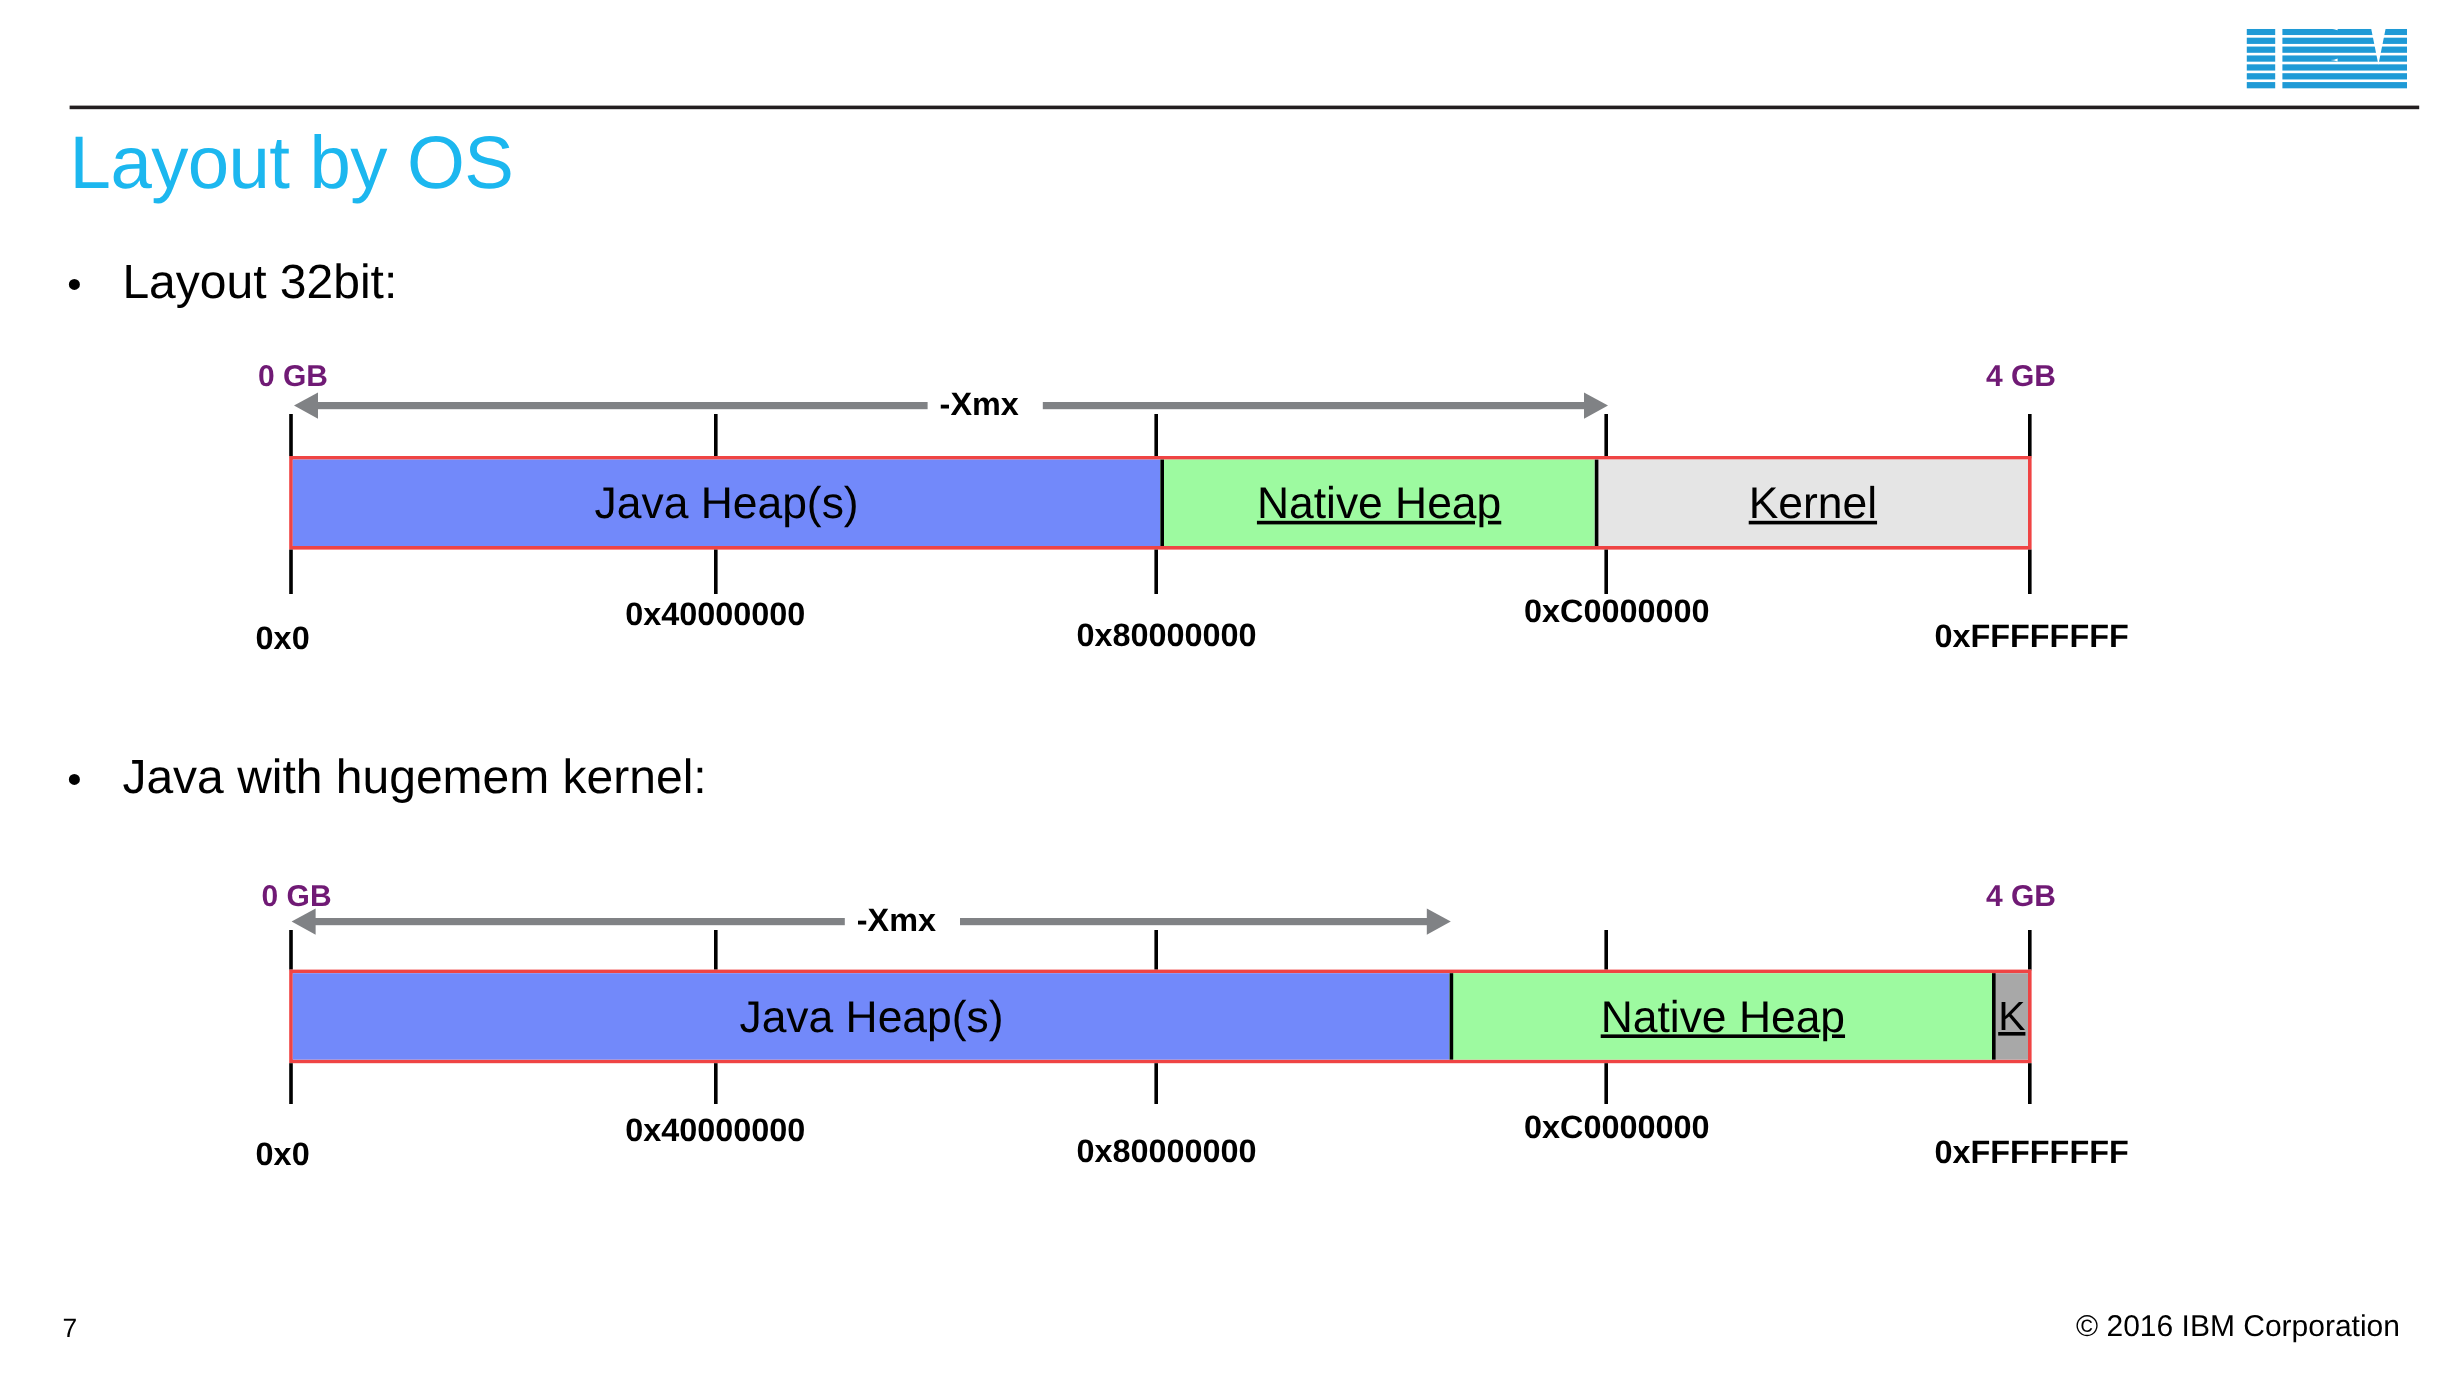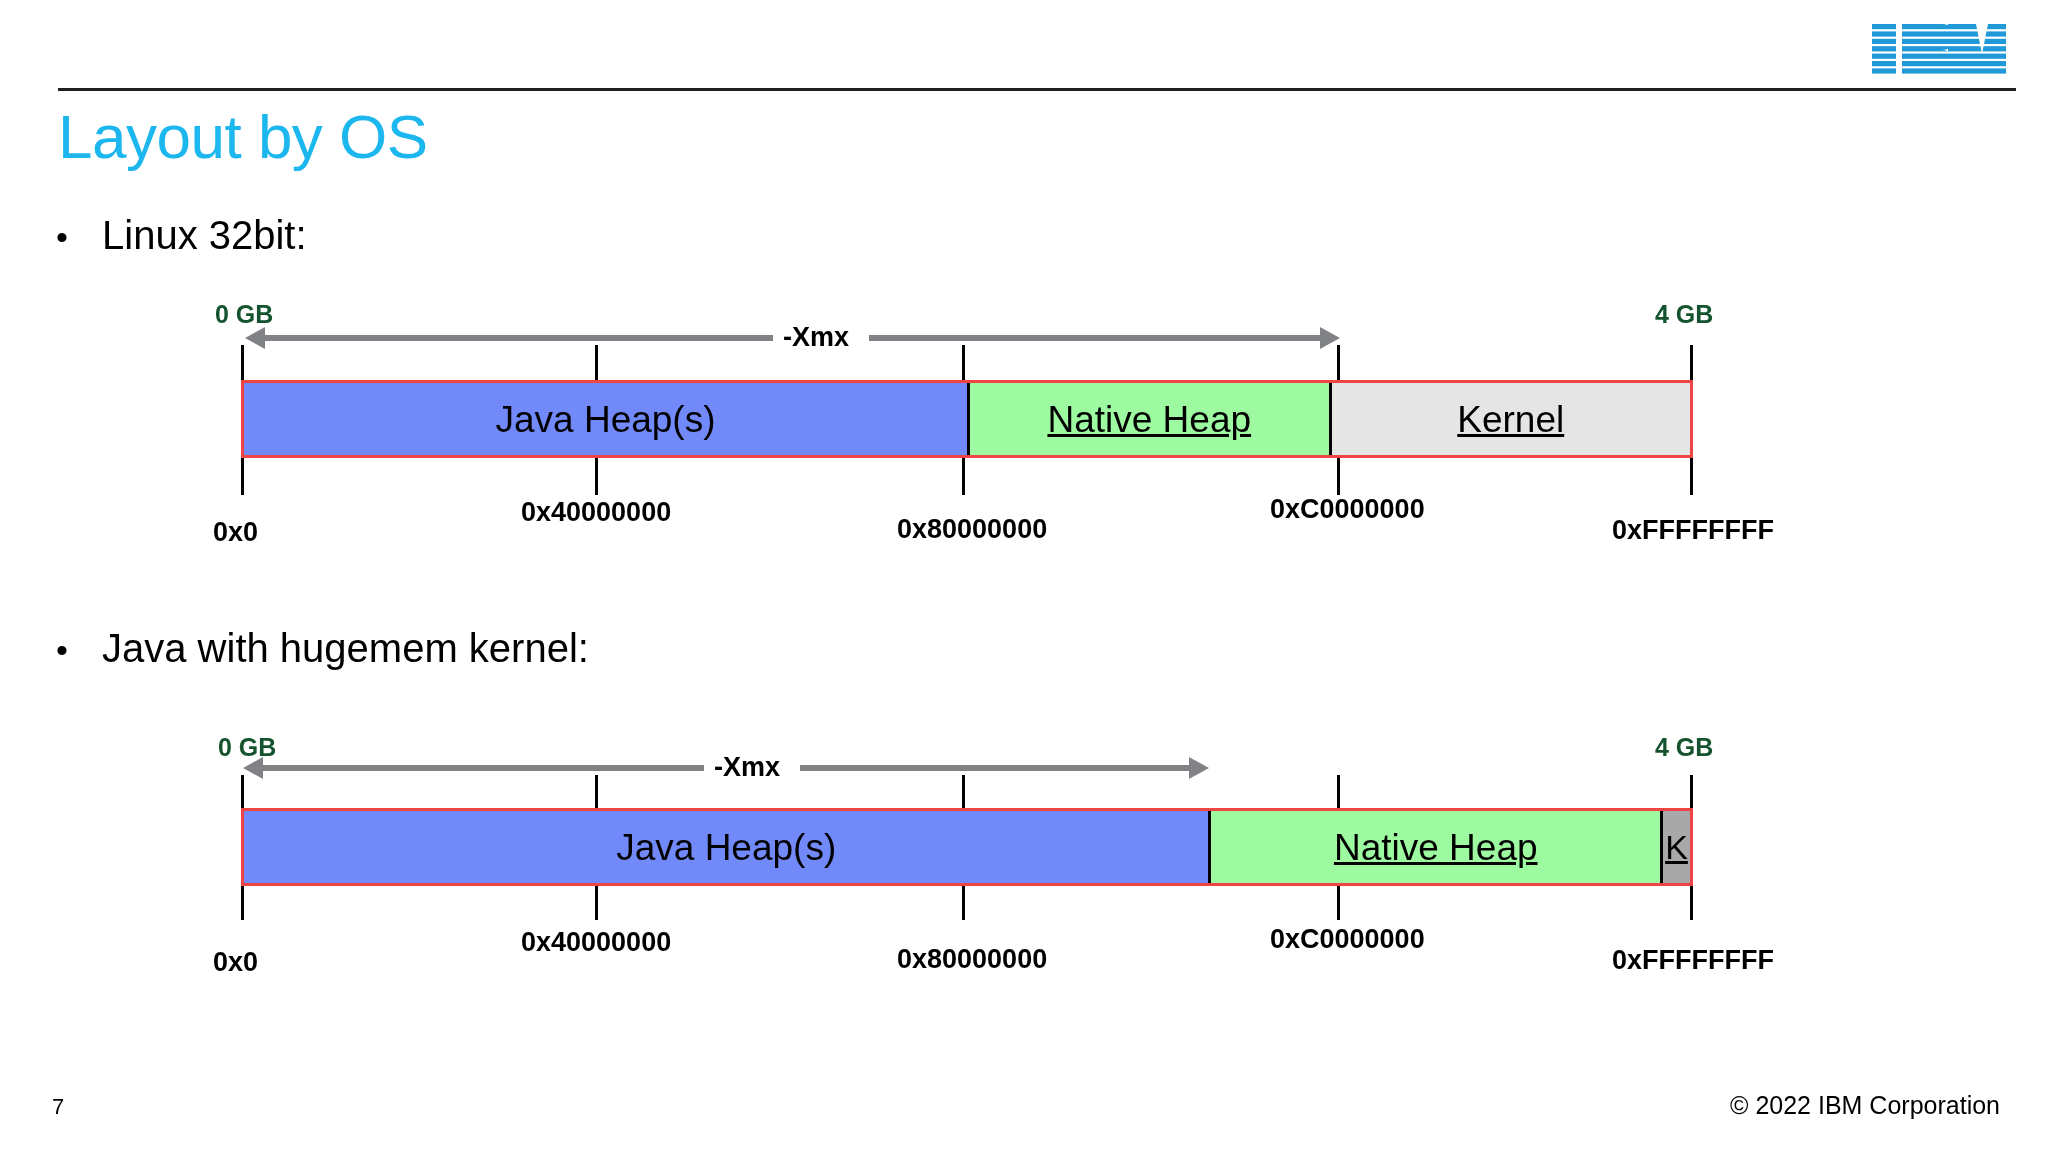--- a/index.html
+++ b/index.html
@@ -73,21 +73,21 @@
   #bullet-2 { left: 56px; top: 628px; }
 
   
   .memmap { position: absolute; }
 
   
   .gb-label {
     position: absolute;
     font-size: 25px;
     font-weight: bold;
-    color: #14532d;
+    color: #701a75;
     white-space: nowrap;
   }
 
   
   .addr-label {
     position: absolute;
     font-size: 27px;
     font-weight: bold;
     color: #000;
     white-space: nowrap;
@@ -198,21 +198,21 @@
       </g>
     </svg>
   </div>
 
   <div id="header-rule"></div>
 
   <div id="page-title">Layout by OS</div>
 
   <div class="bullet-row" id="bullet-1">
     <span class="bullet-dot">•</span>
-    <span class="bullet-text">Linux 32bit:</span>
+    <span class="bullet-text">Layout 32bit:</span>
   </div>
 
   <div class="memmap" id="memmap-1" style="left:0; top:0; width:2048px; height:1152px;">
 
     <div class="gb-label" style="left:215px; top:300px;">0 GB</div>
     <div class="gb-label" style="left:1655px; top:300px;">4 GB</div>
 
     <div class="xmx-head-left" style="left:245px; top:327px;"></div>
     <div class="xmx-line" style="left:263px; top:335px; width:510px;"></div>
     <div class="xmx-label" style="left:783px; top:322px;">-Xmx</div>
@@ -291,15 +291,15 @@
     <div class="tick" style="left:1690px; top:886px; height:34px;"></div>
 
     <div class="addr-label" style="left:213px; top:947px;">0x0</div>
     <div class="addr-label" style="left:521px; top:927px;">0x40000000</div>
     <div class="addr-label" style="left:897px; top:944px;">0x80000000</div>
     <div class="addr-label" style="left:1270px; top:924px;">0xC0000000</div>
     <div class="addr-label" style="left:1612px; top:945px;">0xFFFFFFFF</div>
   </div>
 
   <div id="footer-page">7</div>
-  <div id="footer-copyright">© 2022 IBM Corporation</div>
+  <div id="footer-copyright">© 2016 IBM Corporation</div>
 
 </div>
 
 </body></html>

